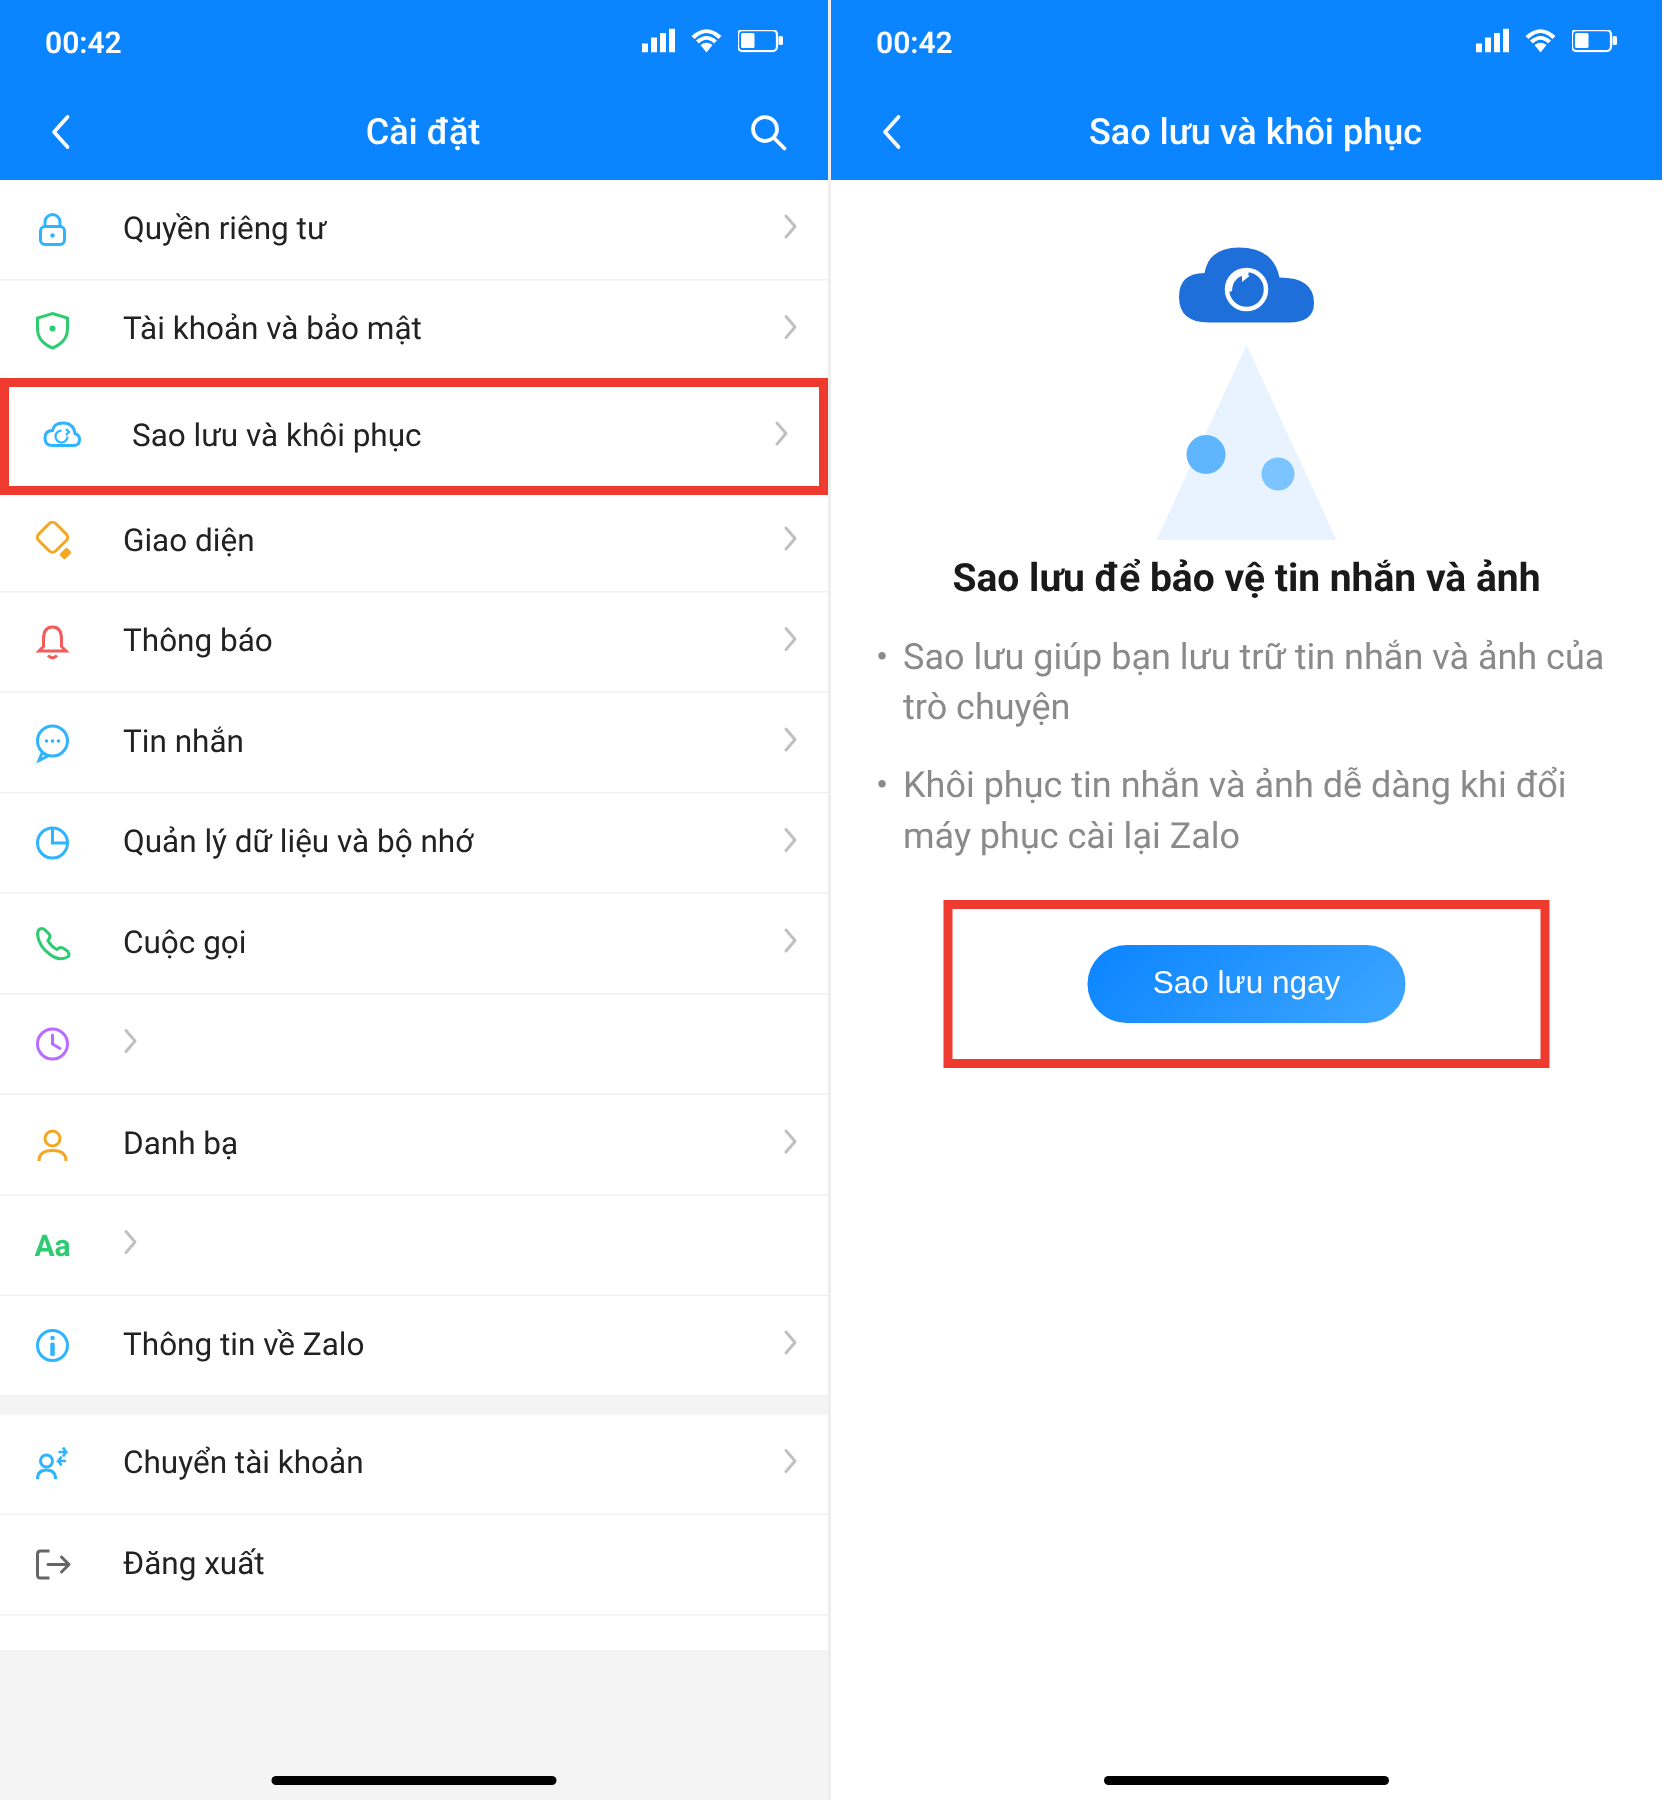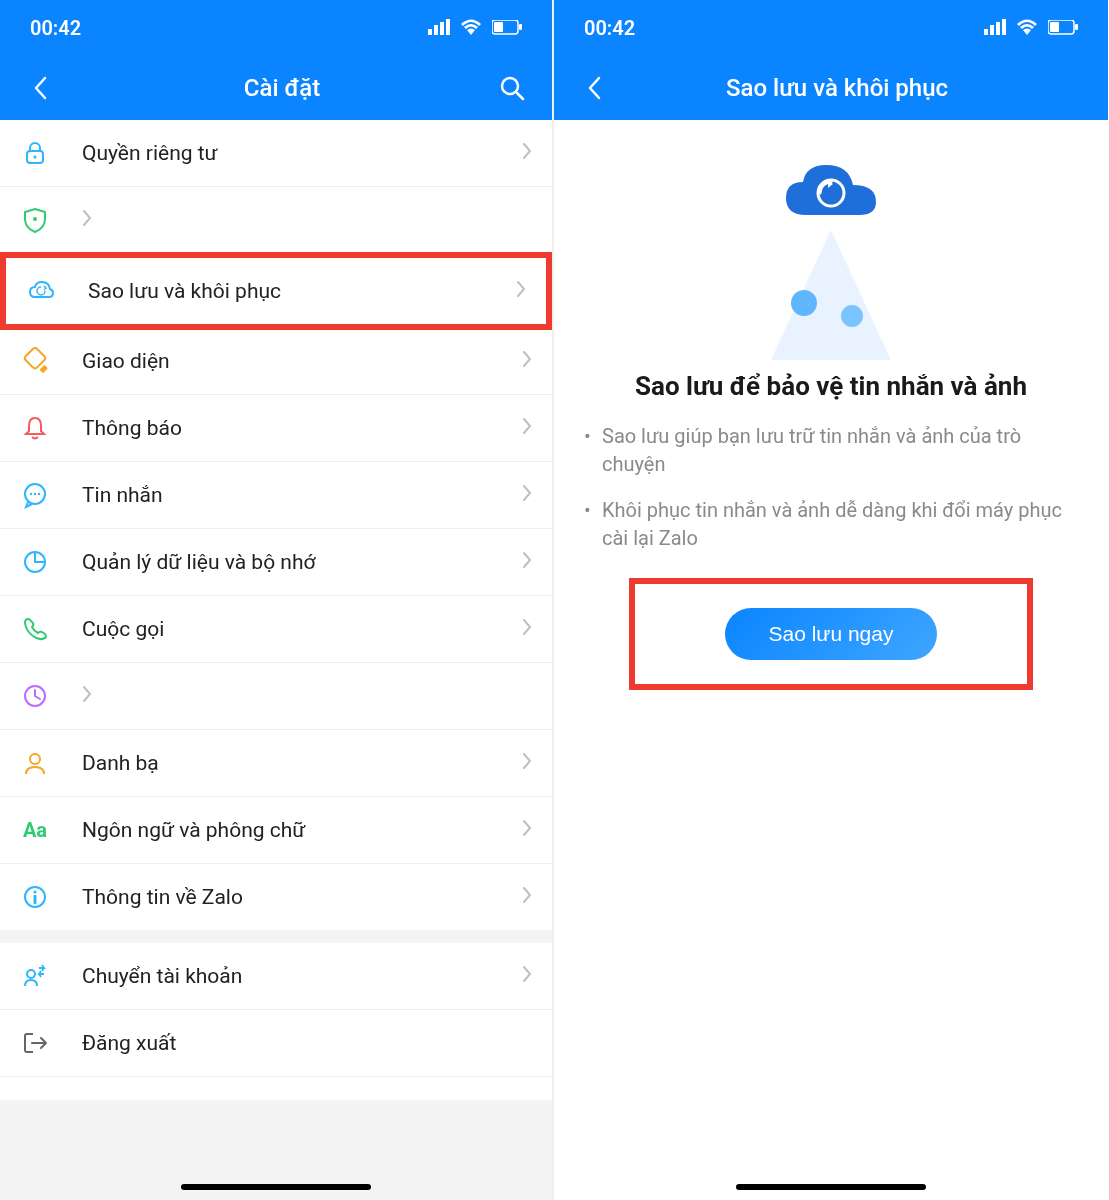--- a/index.html
+++ b/index.html
@@ -135,21 +135,21 @@
   .bubble.b2 { top: 155px; left: 120px; width: 22px; height: 22px; background:#7cc4ff; }
   .backup-title {
     font-size: 26px;
     font-weight: 700;
     color: #1a1a1a;
     text-align: center;
     margin: 20px 40px 18px;
     line-height: 1.3;
   }
   .backup-desc {
-    font-size: 20px;
+    font-size: 24px;
     color: #8a8a8a;
     padding: 0 30px 0 48px;
     margin-bottom: 18px;
     line-height: 1.4;
     position: relative;
     align-self: stretch;
   }
   .backup-desc::before {
     content: "•";
     position: absolute;
@@ -229,20 +229,21 @@
             <path d="M2 2 L8 9 L2 16" stroke="#c0c0c0" stroke-width="2" fill="none" stroke-linecap="round" stroke-linejoin="round"></path>
           </svg></div>
       </div>
       <div class="settings-item">
         <div class="item-icon">
           <svg width="28" height="28" viewBox="0 0 28 28">
             <path d="M14 3 L24 6 V13 Q24 22 14 26 Q4 22 4 13 V6 Z" fill="none" stroke="#2ecc71" stroke-width="2"></path>
             <circle cx="14" cy="13" r="2" fill="#2ecc71"></circle>
           </svg>
         </div>
+        <div class="item-label">Tài khoản và bảo mật</div>
         <div class="item-chevron"><svg width="10" height="18" viewBox="0 0 10 18">
             <path d="M2 2 L8 9 L2 16" stroke="#c0c0c0" stroke-width="2" fill="none" stroke-linecap="round" stroke-linejoin="round"></path>
           </svg></div>
       </div>
       <div class="settings-item highlight">
         <div class="item-icon">
           <svg width="28" height="28" viewBox="0 0 28 28">
             <path d="M8 20 Q3 20 3 15 Q3 10 8 10 Q9 5 15 5 Q22 5 23 12 Q26 13 26 16 Q26 20 22 20 Z" fill="none" stroke="#2fb4ff" stroke-width="2"></path>
             <path d="M14 10 a4 4 0 1 0 4 4" fill="none" stroke="#2fb4ff" stroke-width="1.5"></path>
             <path d="M17 9 l2 2 l-2 2" fill="none" stroke="#2fb4ff" stroke-width="1.5"></path>
@@ -335,21 +336,20 @@
         </div>
         <div class="item-label">Danh bạ</div>
         <div class="item-chevron"><svg width="10" height="18" viewBox="0 0 10 18">
             <path d="M2 2 L8 9 L2 16" stroke="#c0c0c0" stroke-width="2" fill="none" stroke-linecap="round" stroke-linejoin="round"></path>
           </svg></div>
       </div>
       <div class="settings-item">
         <div class="item-icon">
           <span style="font-weight:700;font-size:20px;color:#2ecc71">Aa</span>
         </div>
-        <div class="item-label">Ngôn ngữ và phông chữ</div>
         <div class="item-chevron"><svg width="10" height="18" viewBox="0 0 10 18">
             <path d="M2 2 L8 9 L2 16" stroke="#c0c0c0" stroke-width="2" fill="none" stroke-linecap="round" stroke-linejoin="round"></path>
           </svg></div>
       </div>
       <div class="settings-item">
         <div class="item-icon">
           <svg width="28" height="28" viewBox="0 0 28 28">
             <circle cx="14" cy="14" r="10" fill="none" stroke="#2fb4ff" stroke-width="2"></circle>
             <circle cx="14" cy="9" r="1.5" fill="#2fb4ff"></circle>
             <rect x="12.5" y="12" width="3" height="9" rx="1" fill="#2fb4ff"></rect>

